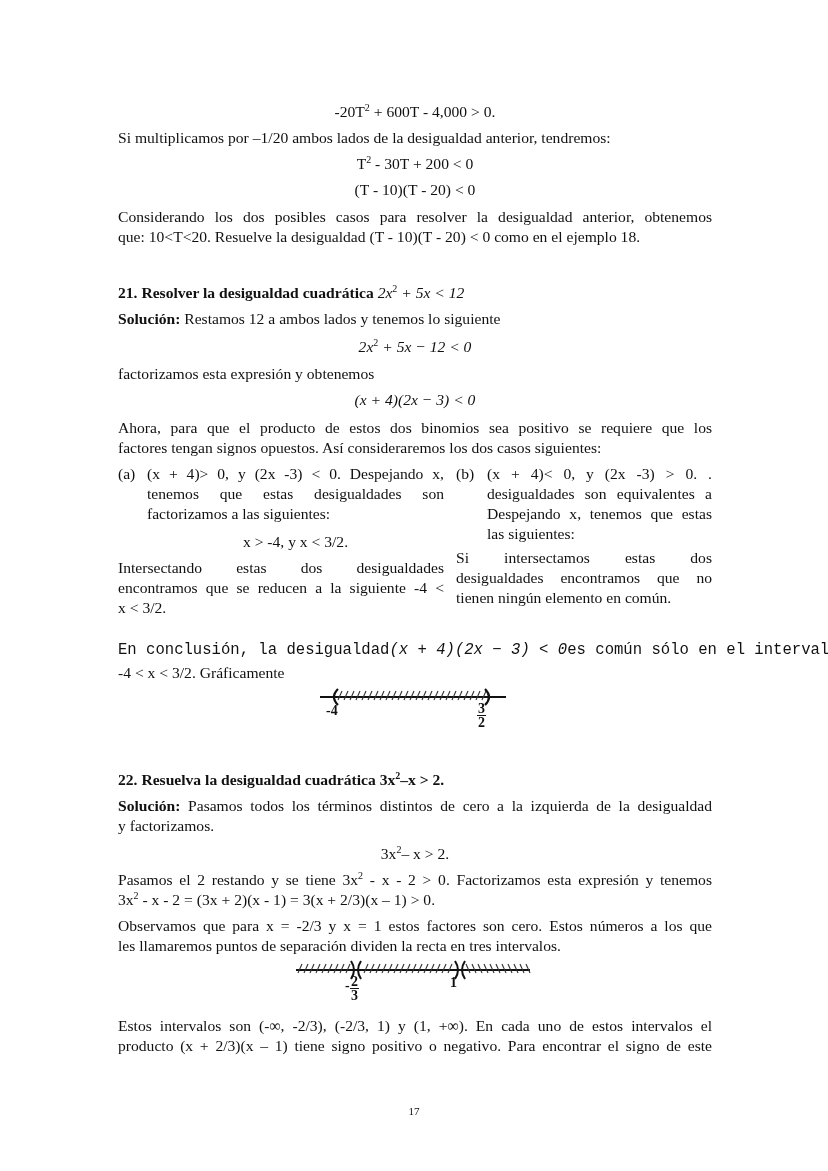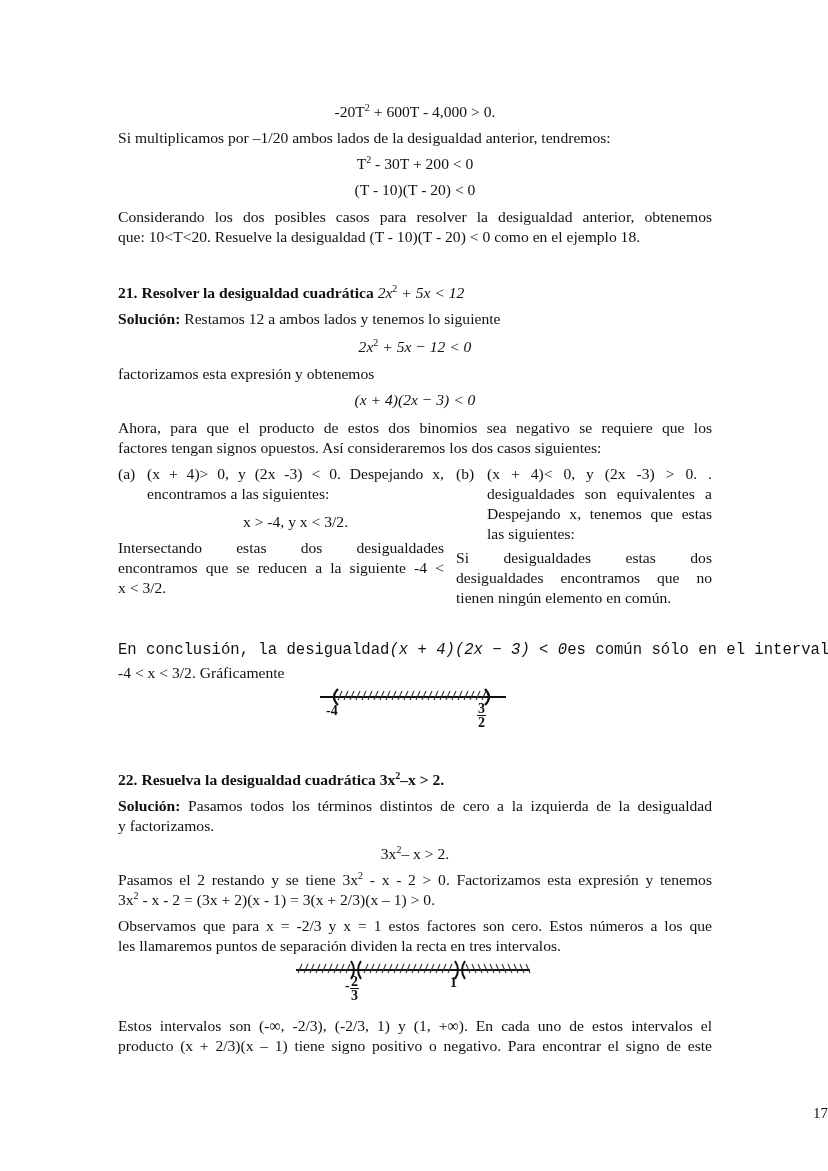--- a/index.html
+++ b/index.html
@@ -13,63 +13,64 @@
   i.m { font-style: italic; }
   sup { font-size: 10px; vertical-align: 6px; line-height: 0; }
   .col { position: absolute; line-height: 20px; }
   .colA { left: 0; width: 326px; }
   .colB { left: 338px; width: 256px; }
   .nl { position: absolute; }
   .num { position: absolute; font-weight: bold; font-size: 14px; line-height: 13px; text-align: center; }
   .frac { display: inline-block; text-align: center; }
   .frac span { display: block; line-height: 11px; }
   .frac .bar { border-top: 1.5px solid #111; width: 9px; margin: 1px auto; height: 0; }
-  .pgnum { position: absolute; left: 0; width: 828px; top: 1105px; text-align: right; font-size: 15px; }
+  .pgnum { position: absolute; left: 0; width: 828px; top: 1105px; text-align: center; font-size: 11px; }
 </style>
 </head>
 <body>
 
 <div class="page">
 
   <div class="ln c" style="top:102px"><span>-20T</span><sup>2</sup><span> + 600T - 4,000 &gt; 0.</span></div>
   <div class="ln" style="top:128px">Si multiplicamos por –1/20 ambos lados de la desigualdad anterior, tendremos:</div>
   <div class="ln c" style="top:154px"><span>T</span><sup>2</sup><span> - 30T + 200 &lt; 0</span></div>
   <div class="ln c" style="top:180px">(T - 10)(T - 20) &lt; 0</div>
   <div class="ln j" style="top:207px">Considerando los dos posibles casos para resolver la desigualdad anterior, obtenemos</div>
   <div class="ln" style="top:227px">que: 10&lt;T&lt;20. Resuelve la desigualdad (T - 10)(T - 20) &lt; 0 como en el ejemplo 18.</div>
 
   <div class="ln" style="top:283px"><b>21.  Resolver la desigualdad cuadrática</b> <i class="m">2x</i><sup>2</sup><i class="m"> + 5x &lt; 12</i></div>
   <div class="ln" style="top:309px"><b>Solución:</b><span> Restamos 12 a ambos lados y tenemos lo siguiente</span></div>
   <div class="ln c" style="top:337px"><i class="m">2x</i><sup>2</sup><i class="m"> + 5x − 12 &lt; 0</i></div>
   <div class="ln" style="top:364px">factorizamos esta expresión y obtenemos</div>
   <div class="ln c" style="top:390px"><i class="m">(x + 4)(2x − 3) &lt; 0</i></div>
-  <div class="ln j" style="top:418px">Ahora, para que el producto de estos dos binomios sea negativo se requiere que los</div>
+  <div class="ln j" style="top:418px">Ahora, para que el producto de estos dos binomios sea positivo se requiere que los</div>
   <div class="ln" style="top:438px">factores tengan signos opuestos. Así consideraremos los dos casos siguientes:</div>
 
   <div class="col colA" style="top:464px">
     <div style="position:relative; height:20px;">
       <span style="position:absolute; left:0">(a)</span>
       <div style="position:absolute; left:29px; right:0; text-align:justify; text-align-last:justify;">(x  +  4)&gt;  0,  y  (2x  -3)  &lt;  0.  Despejando  x,</div>
     </div>
-    <div style="padding-left:29px;">encontramos a las siguientes:</div>
+    <div style="padding-left:29px; text-align:justify; text-align-last:justify;">tenemos  que  estas  desigualdades  son</div>
+    <div style="padding-left:29px;">factorizamos a las siguientes:</div>
     <div style="text-align:center; margin-top:8px; padding-left:29px;">x &gt; -4, y x &lt; 3/2.</div>
     <div style="margin-top:6px; text-align:justify; text-align-last:justify;">Intersectando  estas  dos  desigualdades</div>
     <div style="text-align:justify; text-align-last:justify;">encontramos que se reducen a la siguiente -4 &lt;</div>
     <div>x &lt; 3/2.</div>
   </div>
 
   <div class="col colB" style="top:464px">
     <div style="position:relative; height:20px;">
       <span style="position:absolute; left:0">(b)</span>
       <div style="position:absolute; left:31px; right:0; text-align:justify; text-align-last:justify;">(x  +  4)&lt;  0,  y  (2x  -3)  &gt;  0.  .</div>
     </div>
     <div style="padding-left:31px; text-align:justify; text-align-last:justify;">desigualdades son equivalentes a</div>
     <div style="padding-left:31px; text-align:justify; text-align-last:justify;">Despejando x, tenemos que estas</div>
     <div style="padding-left:31px;">las siguientes:</div>
-    <div style="margin-top:4px; text-align:justify; text-align-last:justify;">Si  desigualdades  estas  dos</div>
+    <div style="margin-top:4px; text-align:justify; text-align-last:justify;">Si  intersectamos  estas  dos</div>
     <div style="text-align:justify; text-align-last:justify;">desigualdades encontramos que no</div>
     <div>tienen ningún elemento en común.</div>
   </div>
 
   <div class="ln" style="top:640px; display:flex; justify-content:space-between;font-family:Liberation Mono, monospace;">
     <span>En conclusión, la desigualdad</span>
     <i class="m">(x + 4)(2x − 3) &lt; 0</i>
     <span>es común sólo en el intervalo siguiente</span>
   </div>
   <div class="ln" style="top:663px">-4 &lt; x &lt; 3/2. Gráficamente</div>

